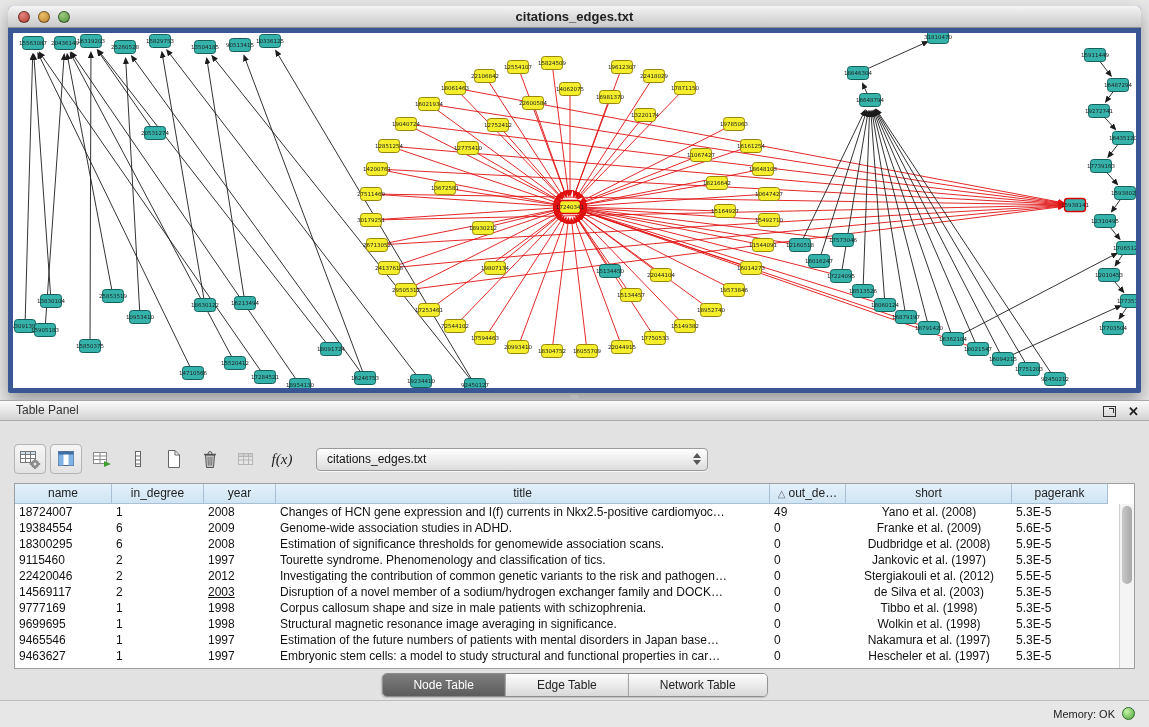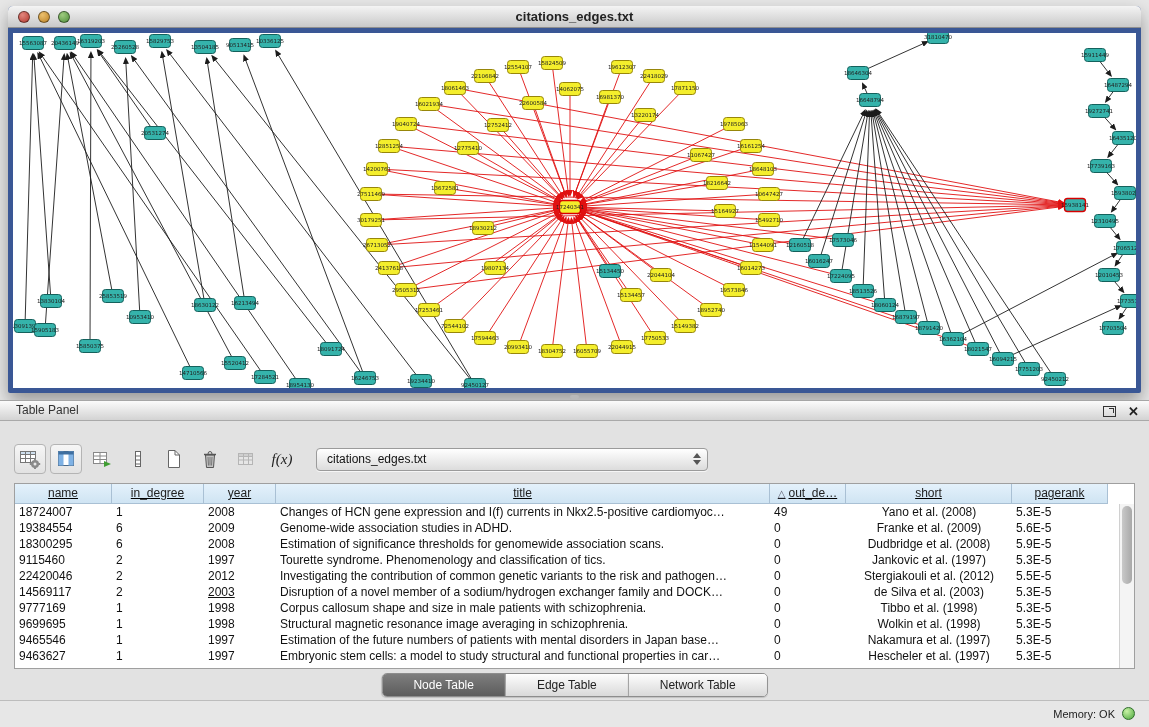--- a/index.html
+++ b/index.html
@@ -55,21 +55,21 @@
   .combo-arrows { position:absolute; right:6px; top:0; height:100%; display:flex;
     flex-direction:column; justify-content:center; gap:2px; }
   .tri-up { width:0; height:0; border-left:4px solid transparent; border-right:4px solid transparent;
     border-bottom:5px solid #555; }
   .tri-down { width:0; height:0; border-left:4px solid transparent; border-right:4px solid transparent;
     border-top:5px solid #555; }
 
   
   .table-wrap { position:absolute; left:14px; top:82px; width:1121px; height:186px;
     background:#fff; border:1px solid #9f9f9f; overflow:hidden; }
-  .thead { display:flex; height:20px;text-decoration:underline; }
+  .thead { display:flex; height:20px; }
   .th { background:linear-gradient(#e4f1fb,#cfe4f3); border-right:1px solid #a9c0d4;
     border-bottom:1px solid #a9c0d4; font-size:12px; color:#222; text-align:center;
     line-height:19px; overflow:hidden; white-space:nowrap; flex:none; }
   .sort-tri { color:#667; font-size:10px; margin-right:3px; }
   .trow { display:flex; height:16px; }
   .td { font-size:12px; color:#111; line-height:16px; padding:0 4px; overflow:hidden;
     white-space:nowrap; flex:none; }
   .td.center { text-align:center; }
   .vscroll { position:absolute; right:0; top:20px; bottom:0; width:15px;
     background:#f4f4f4; border-left:1px solid #d0d0d0; }
@@ -807,21 +807,21 @@
           <div class="td" style="width: 72px;">1998</div>
           <div class="td" style="width: 494px;">Corpus callosum shape and size in male patients with schizophrenia.</div>
           <div class="td" style="width: 76px;">0</div>
           <div class="td center" style="width: 166px;">Tibbo et al. (1998)</div>
           <div class="td" style="width: 96px;">5.3E-5</div>
         </div>
         <div class="trow">
           <div class="td" style="width: 97px;">9699695</div>
           <div class="td" style="width: 92px;">1</div>
           <div class="td" style="width: 72px;">1998</div>
-          <div class="td" style="width: 494px;">Structural magnetic resonance image averaging in schizophrenia.</div>
+          <div class="td" style="width: 494px;">Structural magnetic resonance image averaging in significance.</div>
           <div class="td" style="width: 76px;">0</div>
           <div class="td center" style="width: 166px;">Wolkin et al. (1998)</div>
           <div class="td" style="width: 96px;">5.3E-5</div>
         </div>
         <div class="trow">
           <div class="td" style="width: 97px;">9465546</div>
           <div class="td" style="width: 92px;">1</div>
           <div class="td" style="width: 72px;">1997</div>
           <div class="td" style="width: 494px;">Estimation of the future numbers of patients with mental disorders in Japan base…</div>
           <div class="td" style="width: 76px;">0</div>

